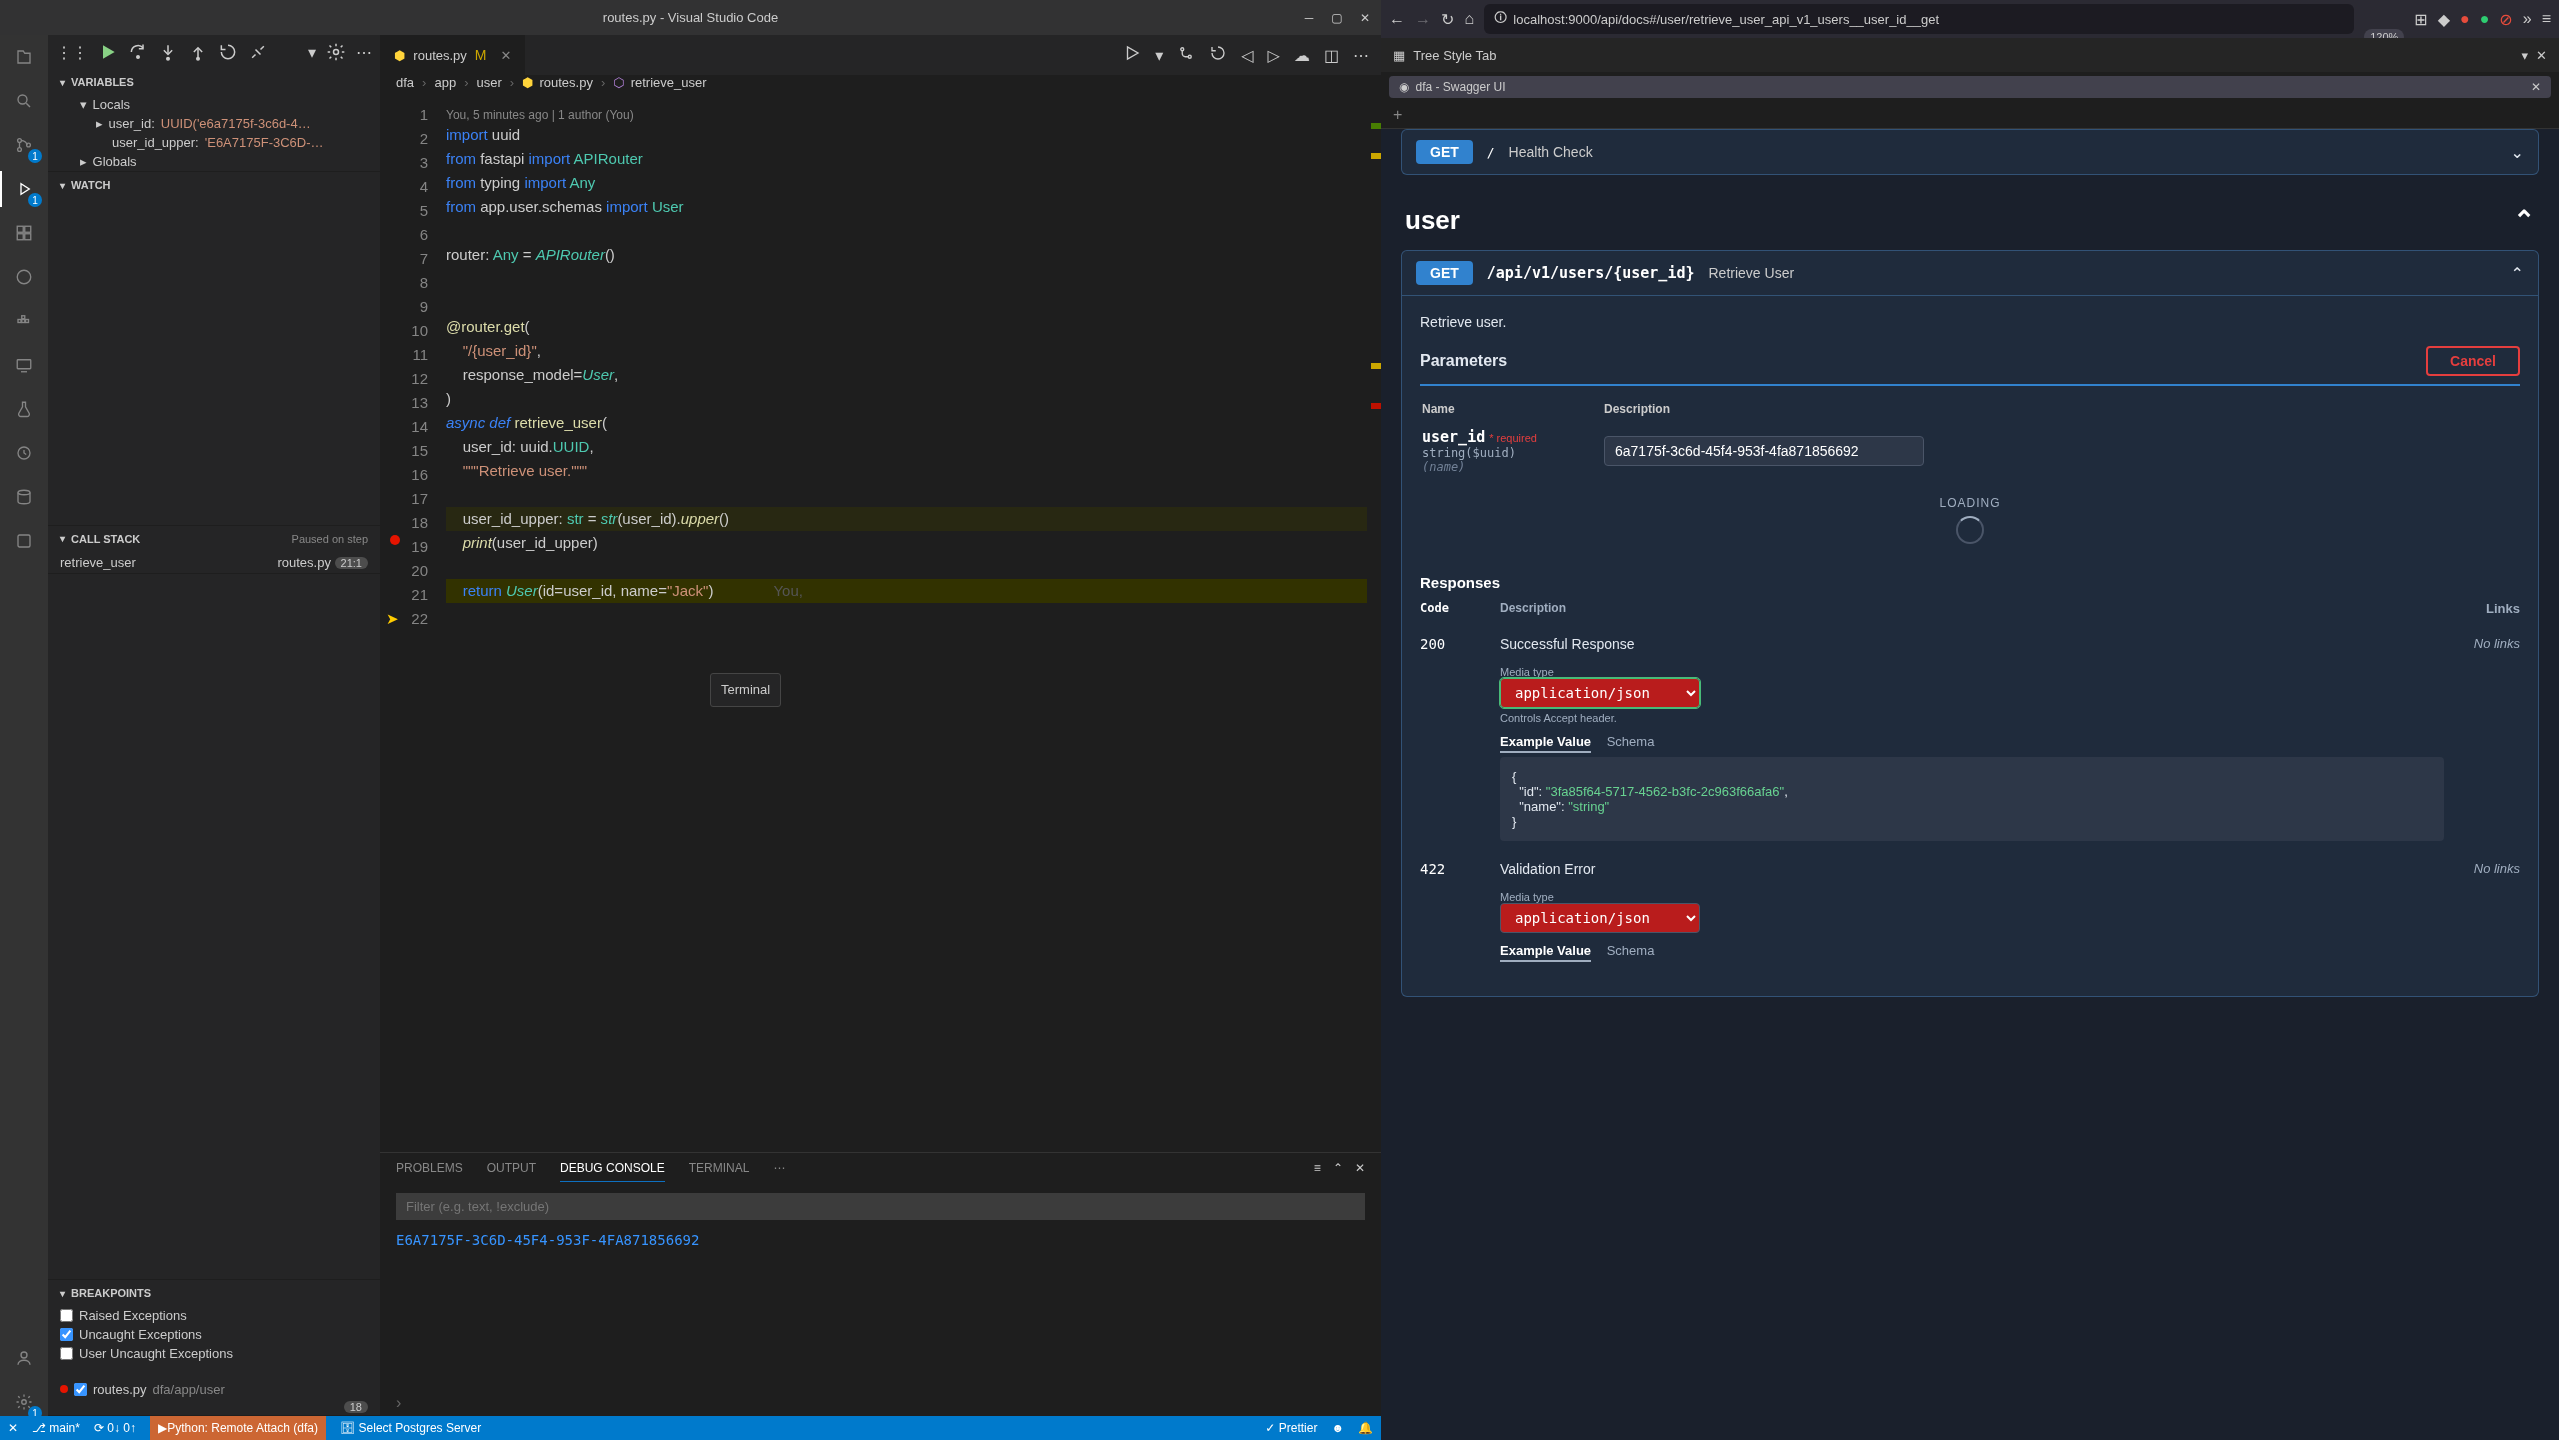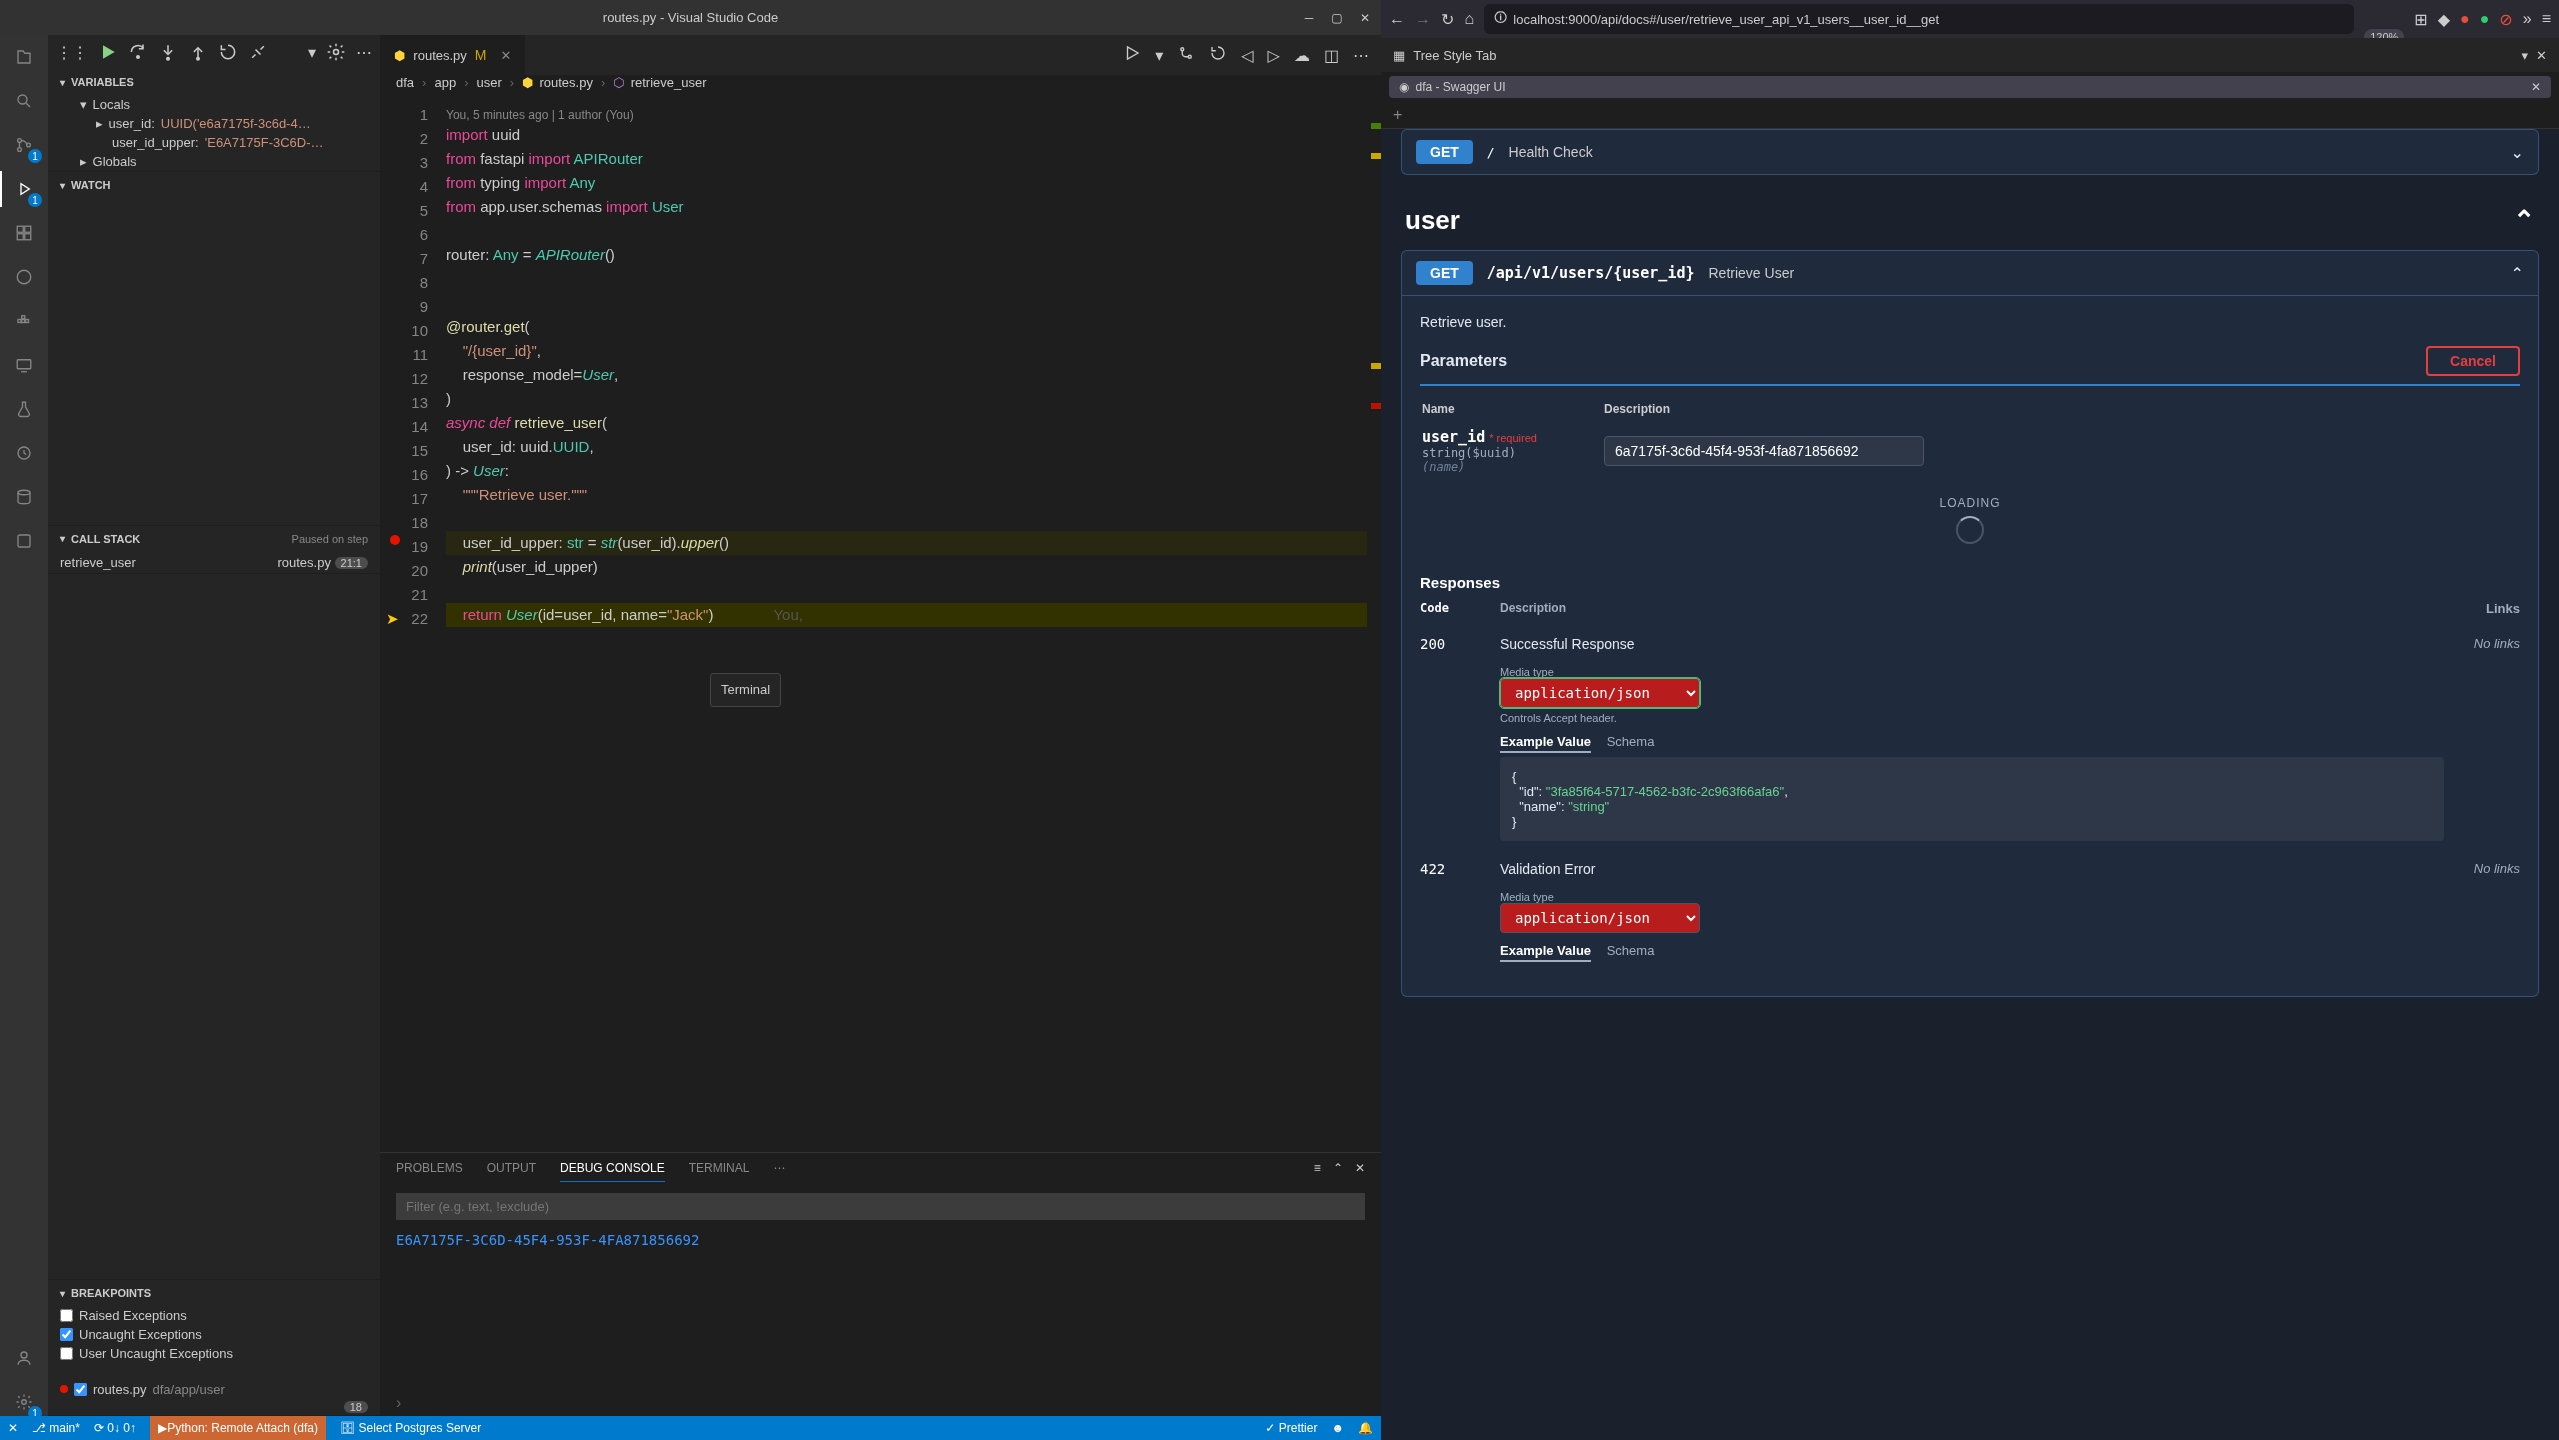--- a/index.html
+++ b/index.html
@@ -41,21 +41,21 @@
 .breadcrumb { height: 28px; display: flex; padding: 0 16px; gap: 6px; font-size: 13px; color: #ccc; }
 .bc-sep { color: #666; margin: 0 2px; }
 .code { flex: 1; overflow: hidden; position: relative; font-family: 'Menlo','Consolas',monospace; font-size: 15px; line-height: 24px; }
 .gutter { position: absolute; left: 0; top: 0; width: 60px; text-align: right; color: #858585; padding-right: 12px; }
 .gutter div { height: 24px; }
 .code-lines { margin-left: 66px; }
 .line { height: 24px; white-space: pre; position: relative; }
 .line.hl { background: #323200; }
 .line.dim-hl { background: rgba(55,55,0,.4); }
 .lens { color: #888; font-size: 12px; padding-left: 66px; height: 20px; }
-.kw { color: #ec4899; }
+.kw { color: #3b82f6; }
 .fn { color: #dcdcaa; }
 .cls { color: #4ec9b0; }
 .strc { color: #ce9178; }
 .it { font-style: italic; }
 .bp-dot { position: absolute; left: 10px; width: 10px; height: 10px; border-radius: 50%; background: #e51400; }
 .arrow-ind { position: absolute; left: 6px; color: #ffcc00; }
 .tooltip-badge { position: absolute; background: #252526; border: 1px solid #454545; padding: 4px 10px; font-size: 13px; border-radius: 3px; }
 .panel-area { height: 264px; border-top: 1px solid #333; display: flex; flex-direction: column; }
 .panel-tabs { height: 36px; display: flex; align-items: center; padding: 0 16px; gap: 24px; font-size: 12px; color: #888; }
 .panel-tabs span { cursor: pointer; padding-bottom: 6px; }
@@ -421,21 +421,20 @@
             <div class="line"></div>
             <div class="line">router: <span class="cls">Any</span> = <span class="cls it">APIRouter</span>()</div>
             <div class="line"></div>
             <div class="line"></div>
             <div class="line"><span class="fn">@router.get</span>(</div>
             <div class="line">    <span class="strc">"/{user_id}"</span>,</div>
             <div class="line">    response_model=<span class="cls it">User</span>,</div>
             <div class="line">)</div>
             <div class="line"><span class="kw it">async</span> <span class="kw it">def</span> <span class="fn">retrieve_user</span>(</div>
             <div class="line">    user_id: uuid.<span class="cls">UUID</span>,</div>
-            <div class="line">) -&gt; <span class="cls it">User</span>:</div>
             <div class="line">    <span class="strc">"""Retrieve user."""</span></div>
             <div class="line"></div>
             <div class="line dim-hl">    user_id_upper: <span class="cls">str</span> = <span class="cls it">str</span>(user_id).<span class="fn it">upper</span>()</div>
             <div class="line">    <span class="fn it">print</span>(user_id_upper)</div>
             <div class="line"></div>
             <div class="line hl">    <span class="kw">return</span> <span class="cls it">User</span>(id=user_id, name=<span class="strc">"Jack"</span>)<span style="color:#555;margin-left:60px">You,</span></div>
             <div class="line"></div>
           </div>
           <span class="bp-dot" style="top:432px"></span>
           <span class="arrow-ind" style="top:504px">➤</span>

